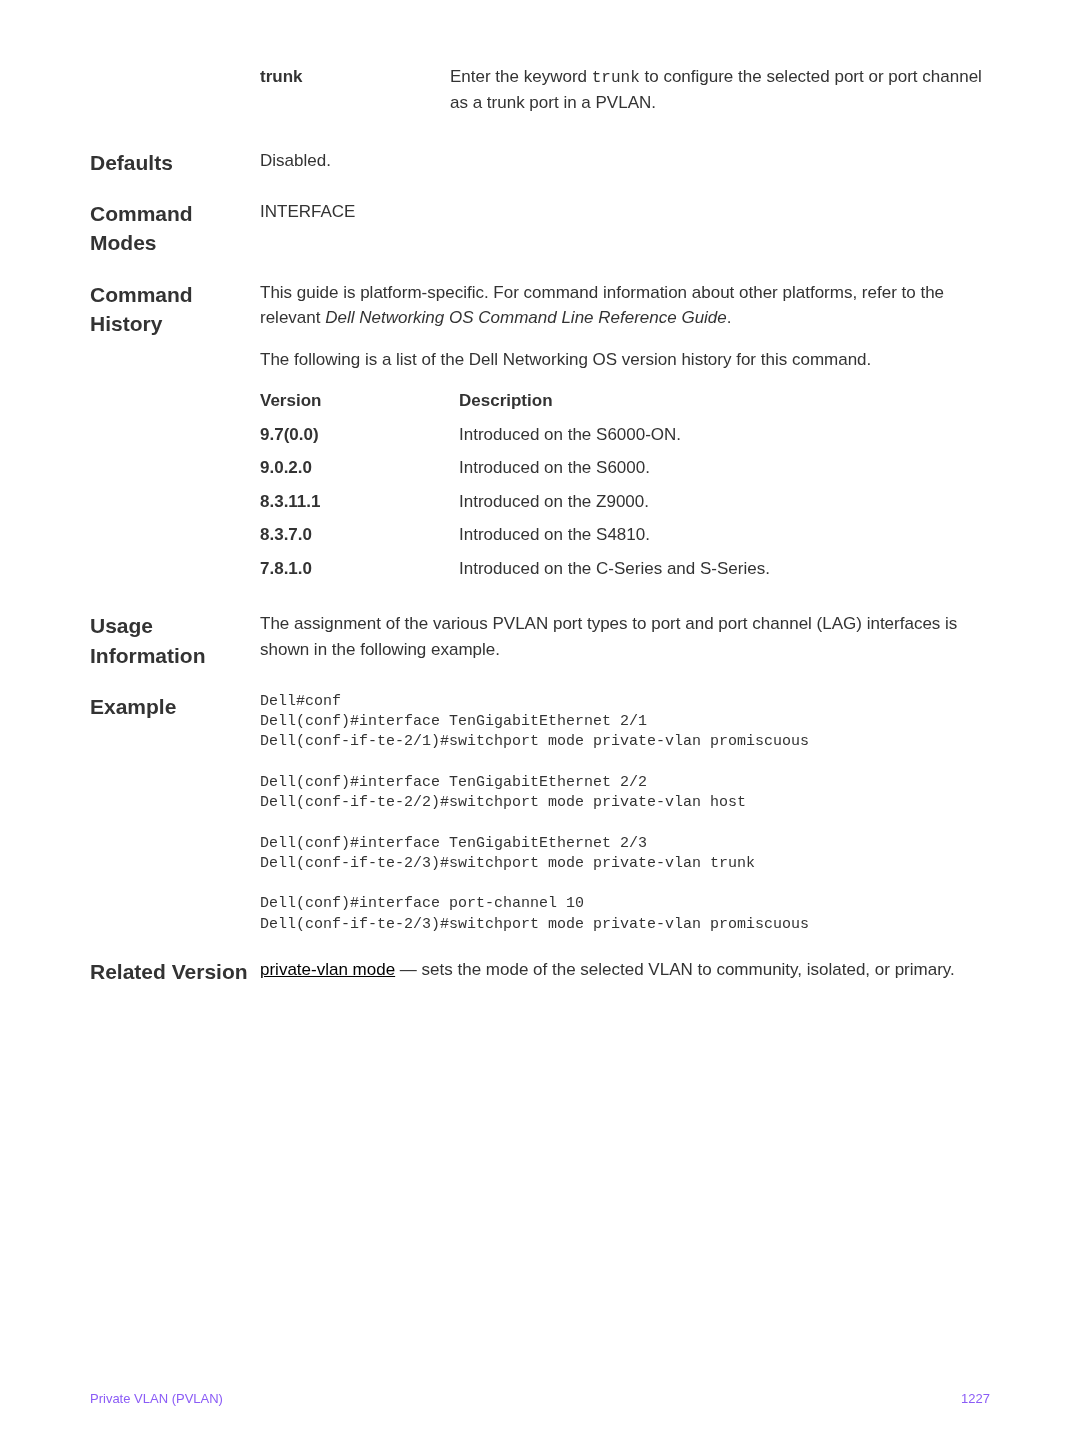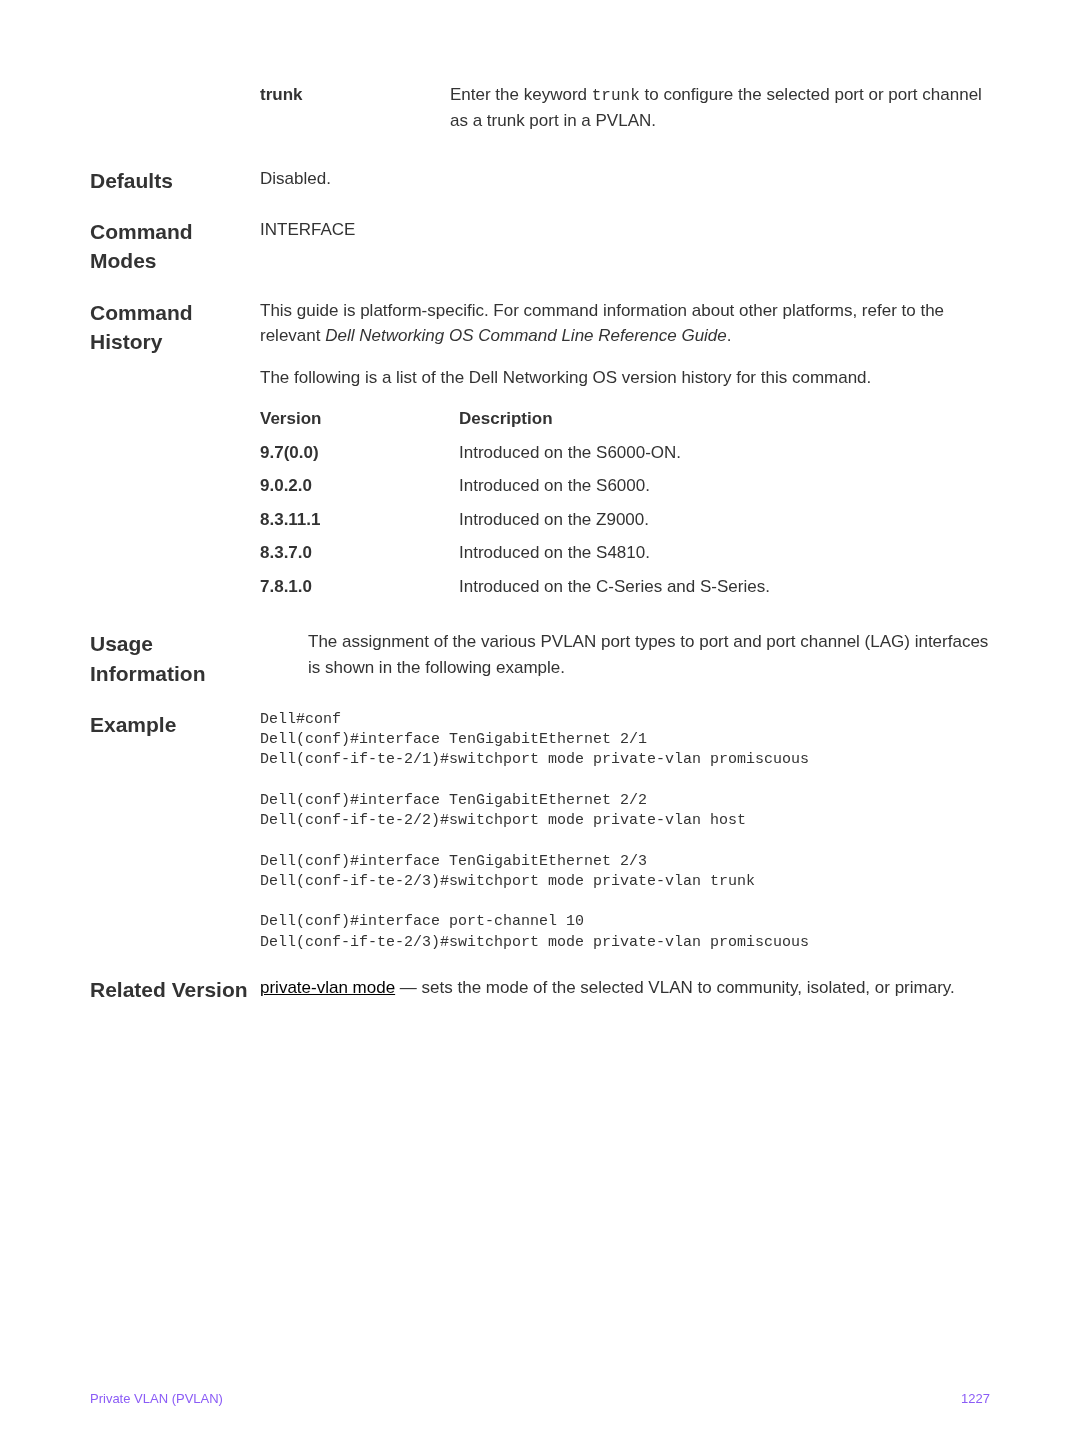--- a/index.html
+++ b/index.html
@@ -6,21 +6,21 @@
     margin: 0;
     padding: 0;
     background: #ffffff;
     font-family: Arial, Helvetica, sans-serif;
     color: #333333;
     width: 1080px;
     height: 1434px;
     position: relative;
   }
   .page {
-    padding: 82px 90px 30px 90px;
+    padding: 64px 90px 30px 90px;
   }
   .row {
     display: flex;
     margin-bottom: 22px;
   }
   .label-col {
     width: 170px;
     flex-shrink: 0;
     font-weight: 600;
     font-size: 21px;
@@ -150,21 +150,21 @@
           <div class="version-col2">Introduced on the S4810.</div>
         </div>
         <div class="version-row">
           <div class="version-col1">7.8.1.0</div>
           <div class="version-col2">Introduced on the C-Series and S-Series.</div>
         </div>
       </div>
     </div>
   </div>
 
-  <div class="row" style="margin-top:22px;gap:48px;">
+  <div class="row" style="margin-top:22px;">
     <div class="label-col">Usage Information</div>
     <div class="content-col">The assignment of the various PVLAN port types to port and port channel (LAG) interfaces is shown in the following example.</div>
   </div>
 
   <div class="row">
     <div class="label-col">Example</div>
     <div class="content-col">
       <div class="code-block">Dell#conf
 Dell(conf)#interface TenGigabitEthernet 2/1
 Dell(conf-if-te-2/1)#switchport mode private-vlan promiscuous

